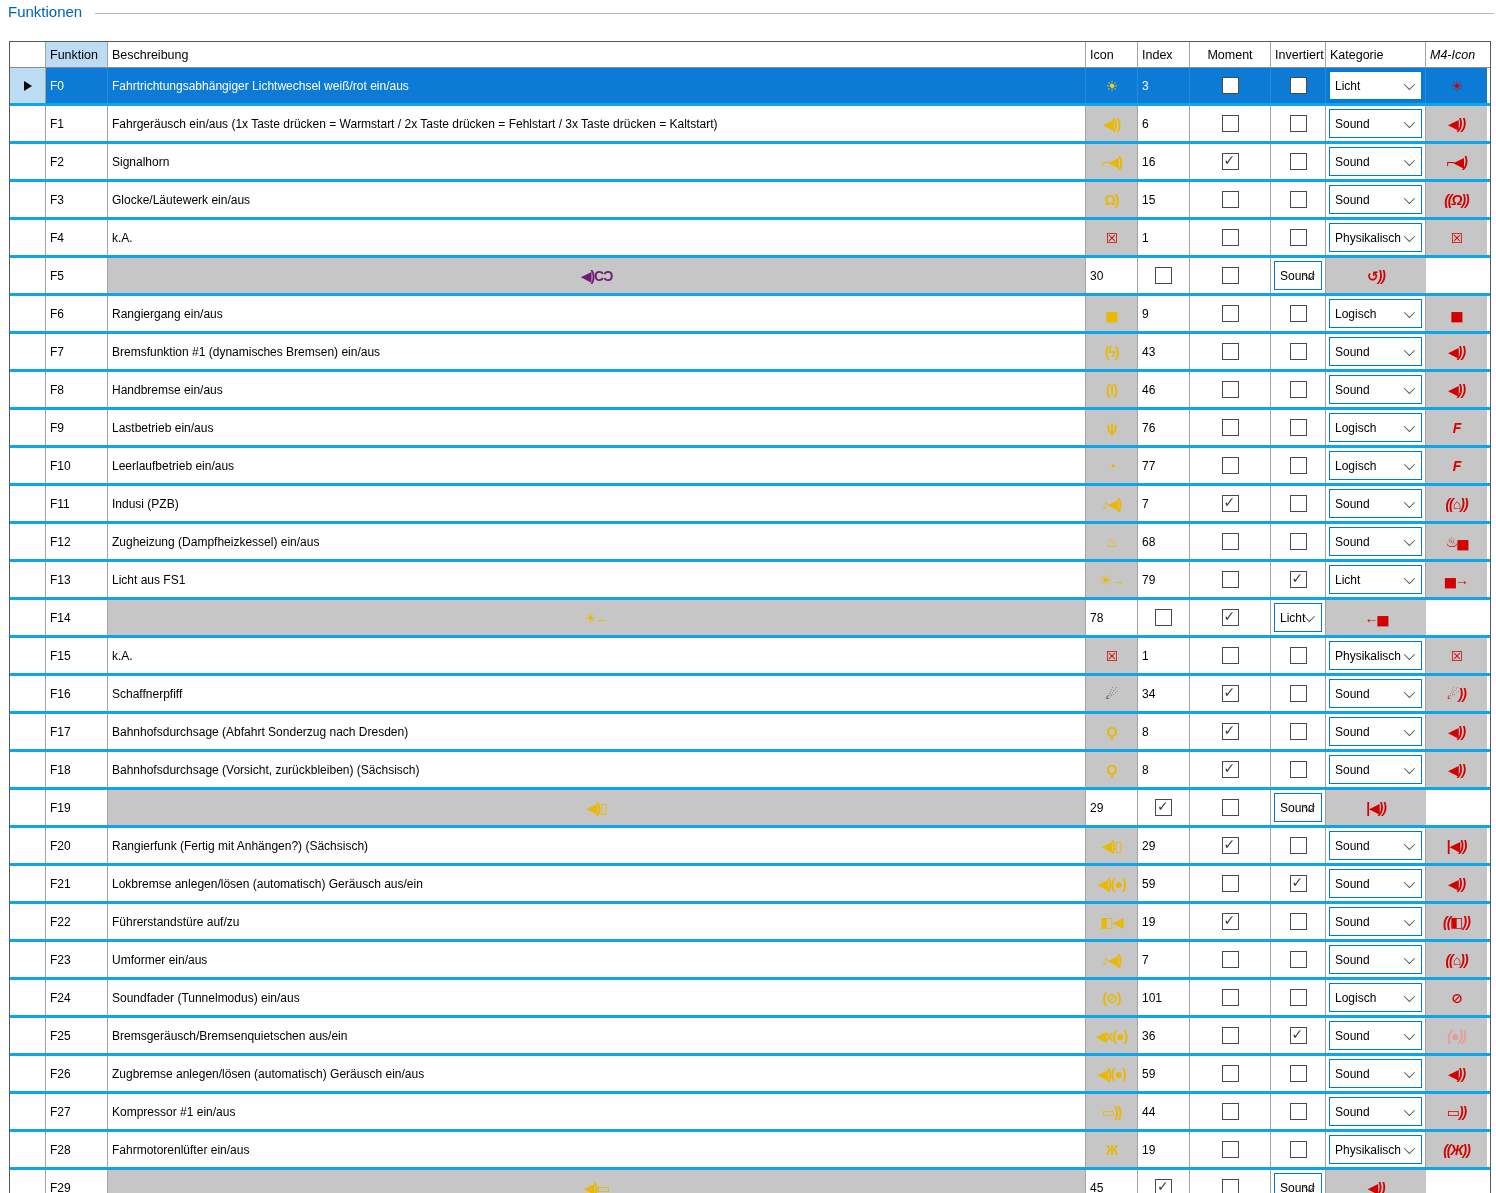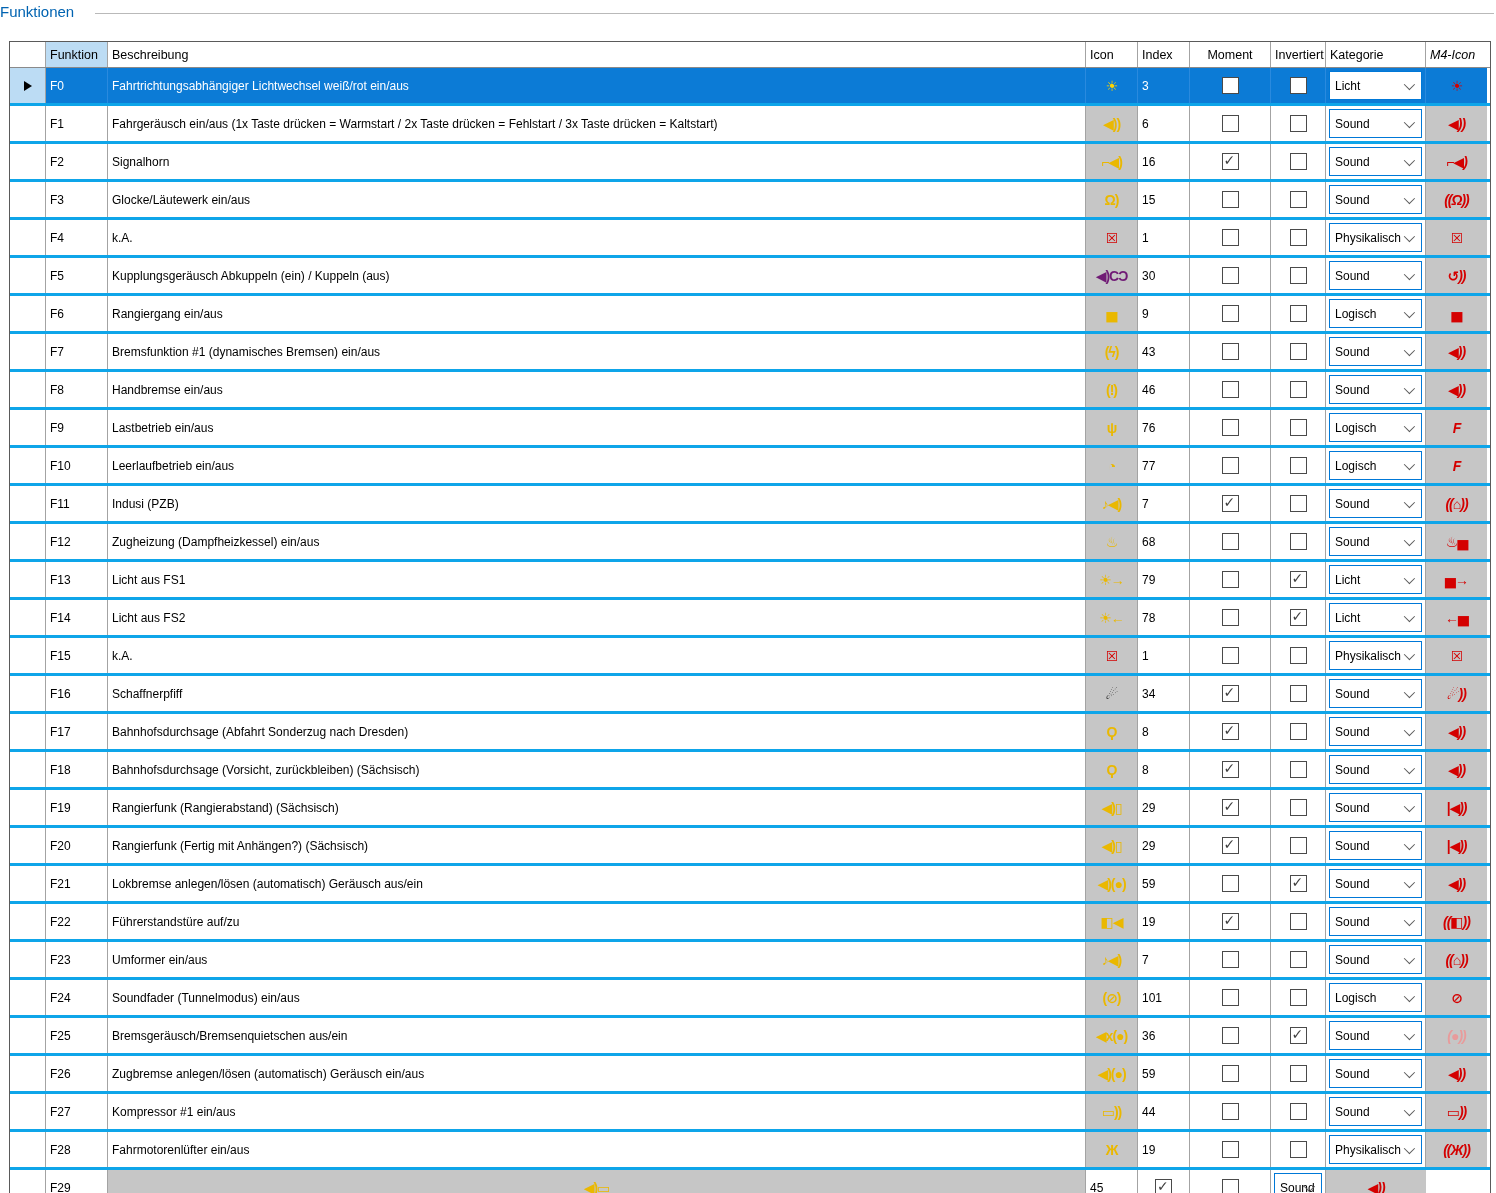--- a/index.html
+++ b/index.html
@@ -1,17 +1,17 @@
 <!DOCTYPE html>
 <html><head>
 <meta charset="utf-8">
 <style>
   html,body{margin:0;padding:0;width:1496px;height:1193px;overflow:hidden;background:#fff;
     font-family:"Liberation Sans","DejaVu Sans",sans-serif;font-size:12px;color:#000;}
-  .groupbox-label{position:absolute;left:0;top:3px;font-size:15px;color:#0063b1;background:#fff;padding-right:6px;z-index:2;}
+  .groupbox-label{position:absolute;left:8px;top:3px;font-size:15px;color:#0063b1;background:#fff;padding-right:6px;z-index:2;}
   .groupbox-line{position:absolute;left:95px;right:2px;top:13px;border-top:1px solid #b9b9b9;}
   .table-wrap{position:absolute;left:9px;top:41px;width:1480px;border:1px solid #5a5a5a;background:#fff;}
   .grid-row{display:grid;grid-template-columns:36px 62px 978px 52px 52px 81px 55px 100px 61px;height:35px;border-bottom:3px solid #0ea5e9;background:#fff;}
   .grid-row.header{height:25px;border-bottom:1px solid #8a8a8a;}
   .cell{border-right:1px solid #a3a3a3;display:flex;align-items:center;padding:0 4px;overflow:hidden;white-space:nowrap;box-sizing:border-box;}
   .cell:last-child{border-right:none;font-style:italic;}
   .header .cell{background:#fff;font-size:12.5px;}
   .header .cell.hl{background:#bcdcf4;}
   .cell.center{justify-content:center;padding:0;}
   .cell.grayed{background:#c6c6c6;}
@@ -170,21 +170,20 @@
           </div>
         </div>
     <div class="cell grayed center">
           <span class="icon-glyph" style="color: rgb(212, 0, 0);">☒</span>
         </div>
   </div>
 
   <div class="grid-row">
     <div class="rowsel-cell"></div>
     <div class="cell">F5</div>
-    <div class="cell">Kupplungsgeräusch Abkuppeln (ein) / Kuppeln (aus)</div>
     <div class="cell grayed center">
           <span class="icon-glyph" style="color: #701a75;">◀)CƆ</span>
         </div>
     <div class="cell">30</div>
     <div class="cell center">
           <span class="checkbox"></span>
         </div>
     <div class="cell center">
           <span class="checkbox"></span>
         </div>
@@ -395,21 +394,20 @@
           </div>
         </div>
     <div class="cell grayed center">
           <span class="icon-glyph" style="color: rgb(212, 0, 0);">▅→</span>
         </div>
   </div>
 
   <div class="grid-row">
     <div class="rowsel-cell"></div>
     <div class="cell">F14</div>
-    <div class="cell">Licht aus FS2</div>
     <div class="cell grayed center">
           <span class="icon-glyph" style="color: rgb(234, 184, 0);">☀←</span>
         </div>
     <div class="cell">78</div>
     <div class="cell center">
           <span class="checkbox"></span>
         </div>
     <div class="cell center">
           <span class="checkbox checked"></span>
         </div>
@@ -520,21 +518,20 @@
           </div>
         </div>
     <div class="cell grayed center">
           <span class="icon-glyph" style="color: rgb(212, 0, 0);">◀))</span>
         </div>
   </div>
 
   <div class="grid-row">
     <div class="rowsel-cell"></div>
     <div class="cell">F19</div>
-    <div class="cell">Rangierfunk (Rangierabstand) (Sächsisch)</div>
     <div class="cell grayed center">
           <span class="icon-glyph" style="color: rgb(234, 184, 0);">◀)▯</span>
         </div>
     <div class="cell">29</div>
     <div class="cell center">
           <span class="checkbox checked"></span>
         </div>
     <div class="cell center">
           <span class="checkbox"></span>
         </div>

